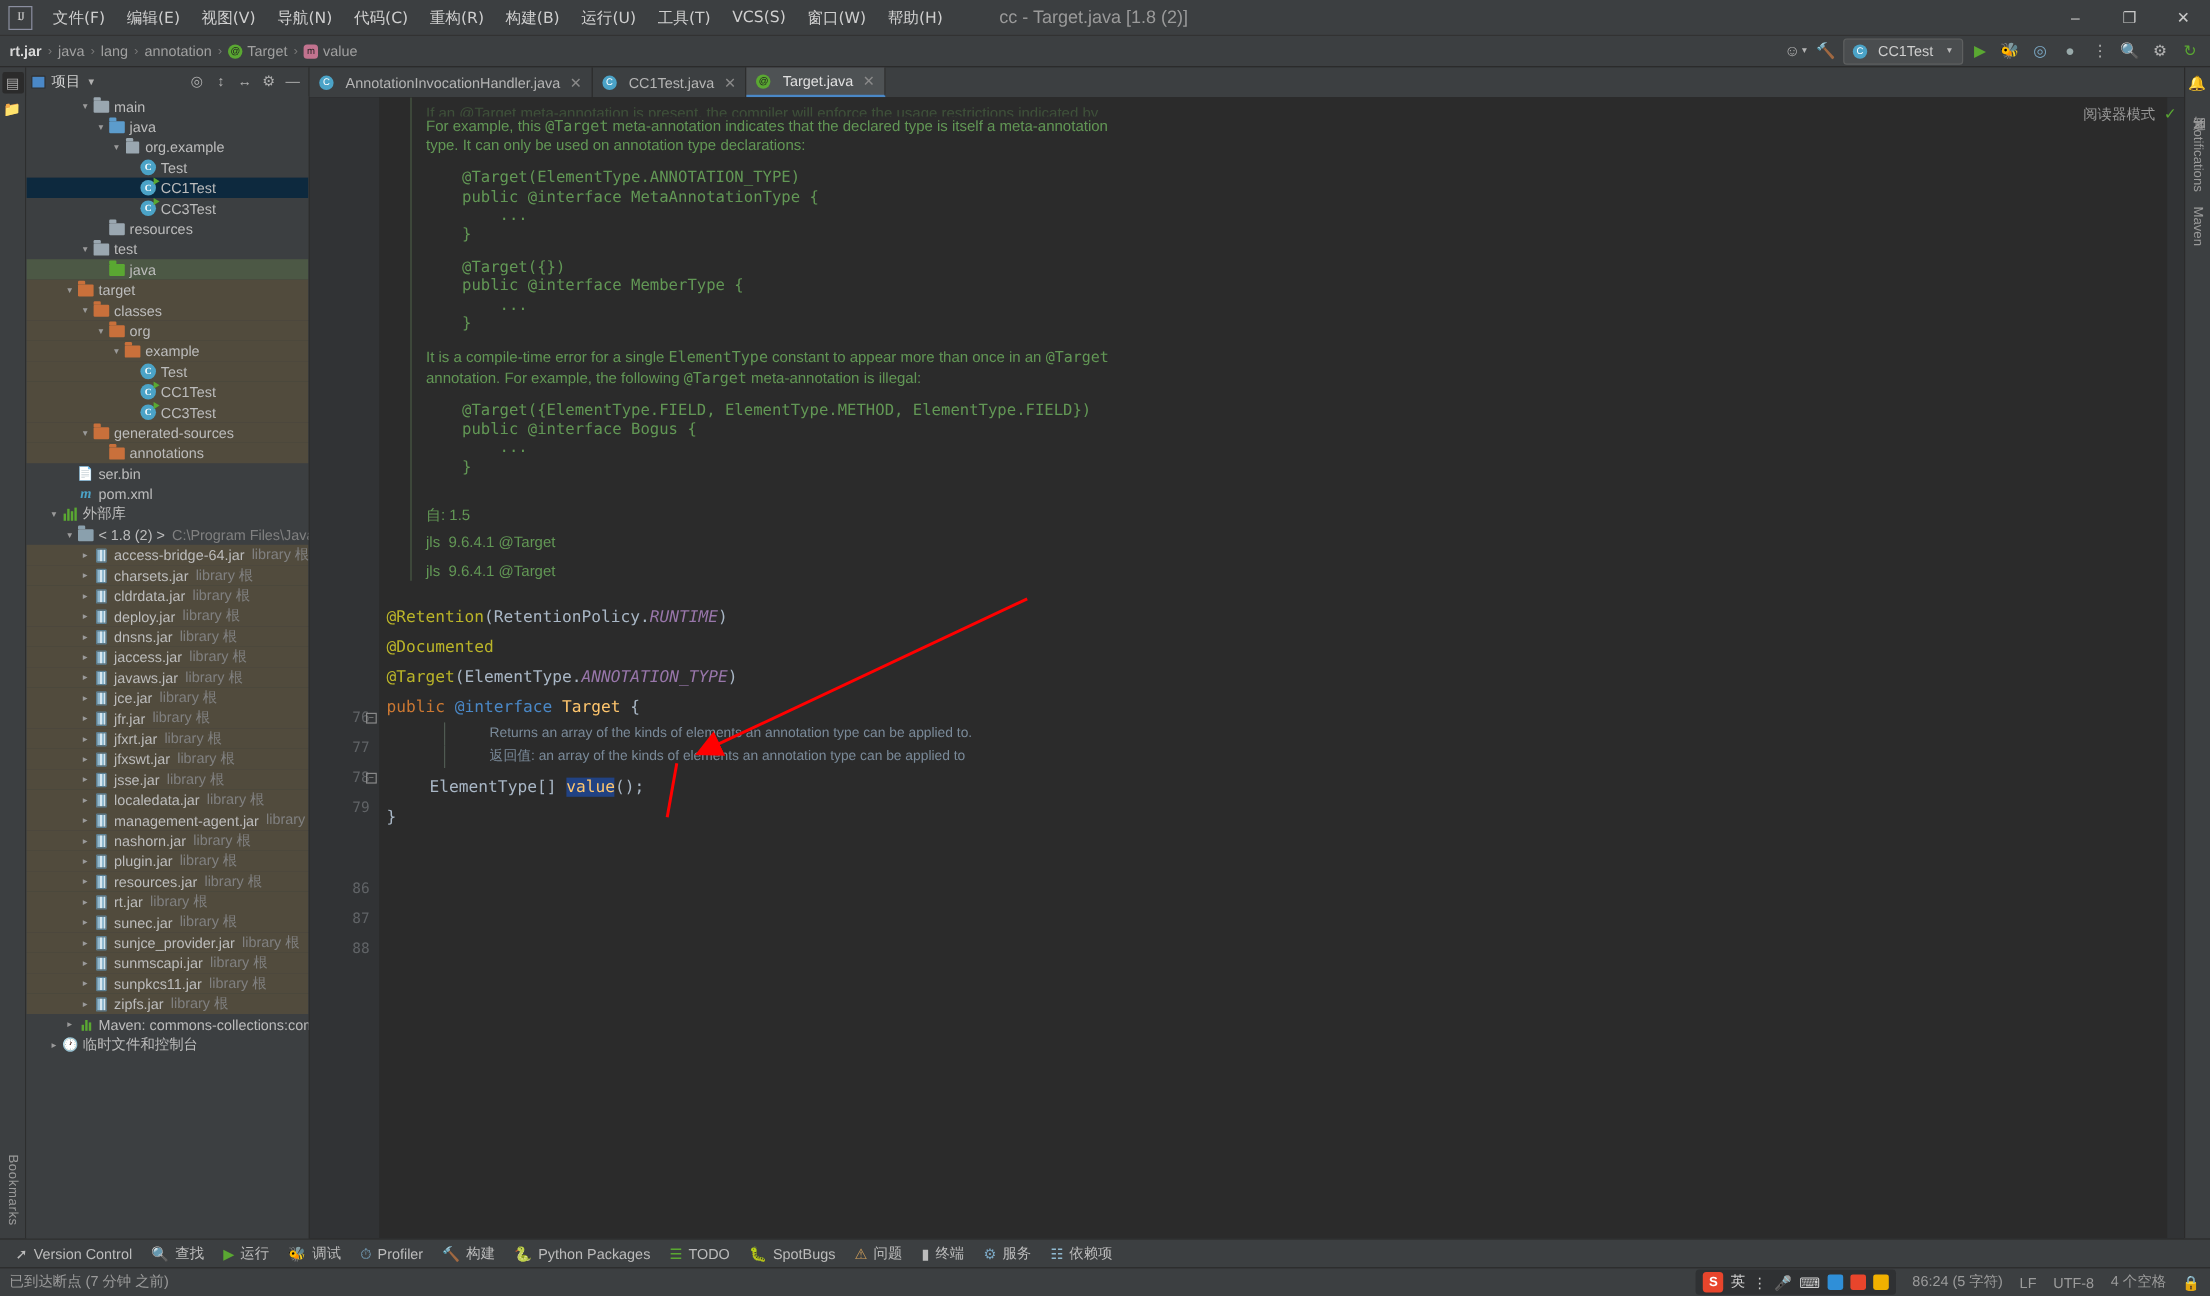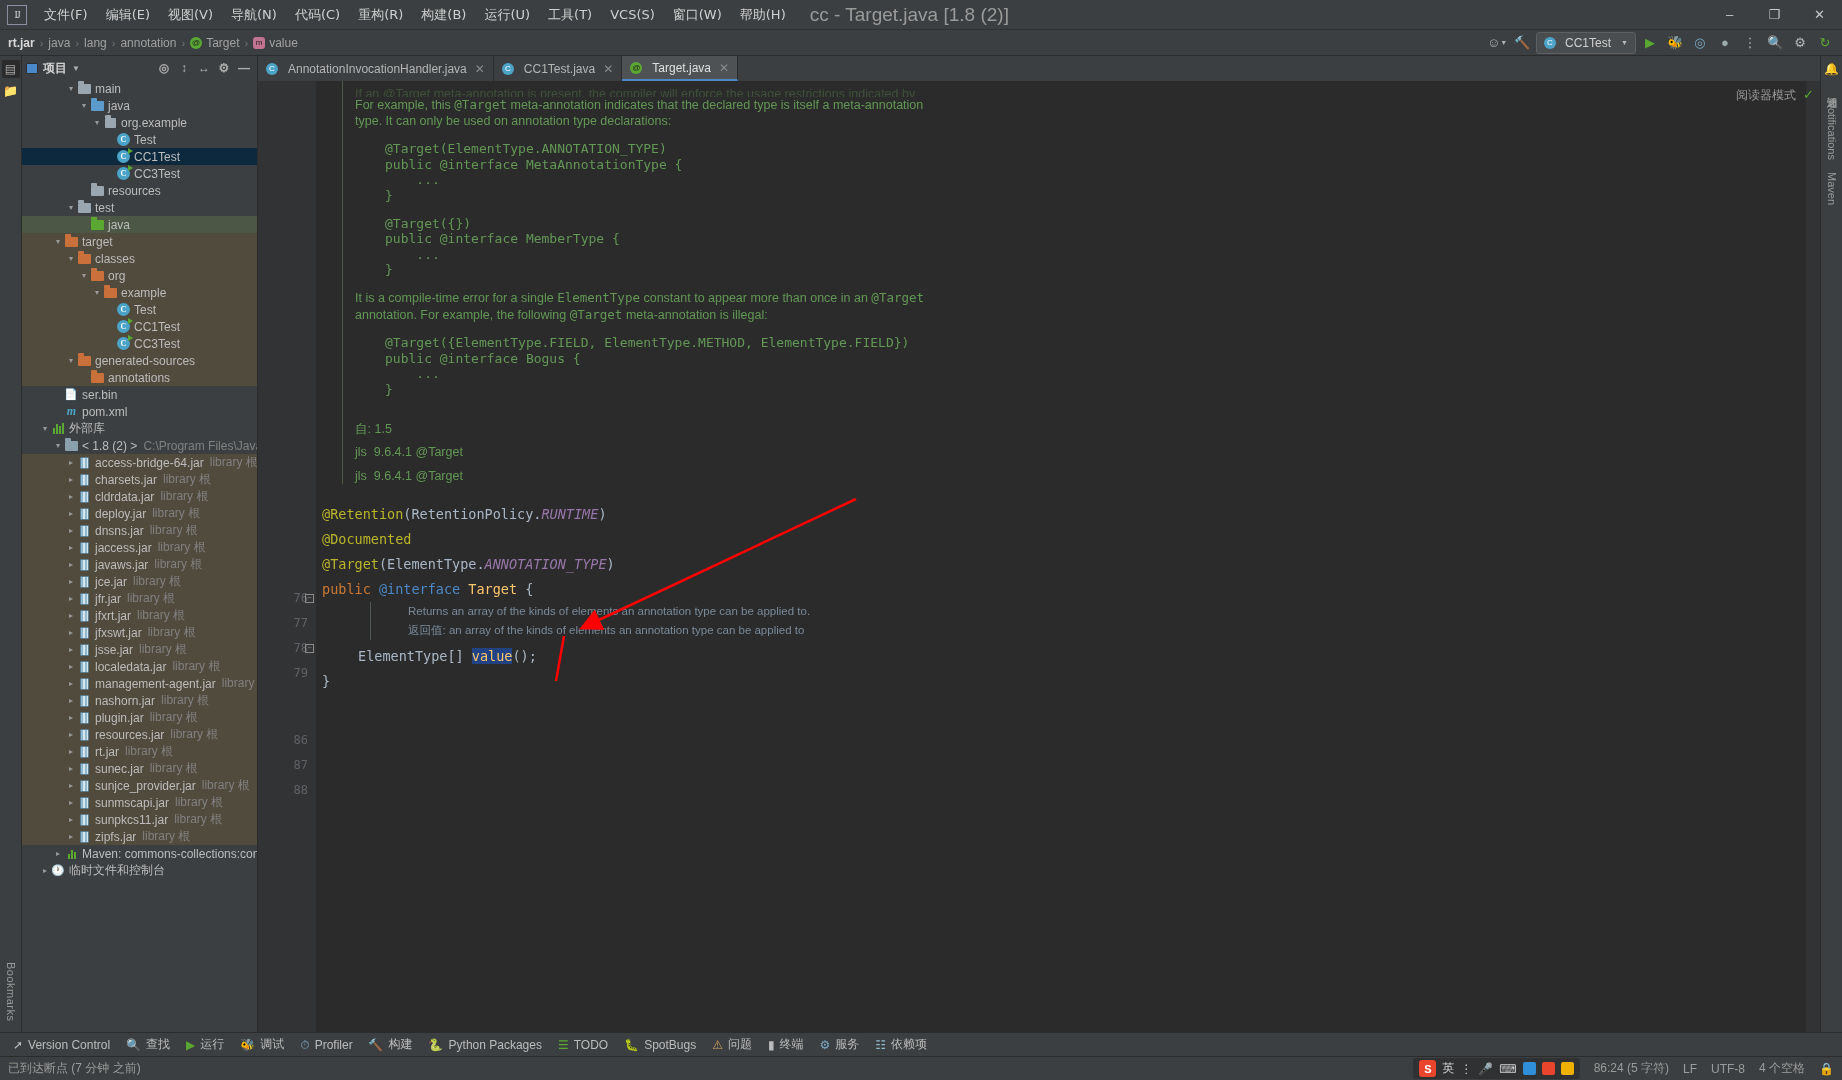--- a/index.html
+++ b/index.html
@@ -23,21 +23,21 @@
     border: 1px solid #8b8fa0; color: #d6d6d6; font-size: 10px;
     display:flex; align-items:center; justify-content:center;
     font-family:"Liberation Serif", serif; font-weight:normal; letter-spacing:-1px;
   }
   .menu { display:flex; align-items:center; gap: 0px; }
   .menu-item {
     padding: 4px 9px; color: #cfcfcf; font-size: 13px; white-space:nowrap;
     font-family:"DejaVu Sans", sans-serif;
   }
   .win-title {
-    margin-left: 15px; color: #9a9a9a; font-size: 19px; white-space:nowrap;
+    margin-left: 38px; color: #9a9a9a; font-size: 15px; white-space:nowrap;
   }
   .win-ctrls { margin-left:auto; display:flex; align-items:center; }
   .win-btn {
     width: 45px; height: 29px; display:flex; align-items:center; justify-content:center;
     color:#c8c8c8; font-size:13px;
   }
 
   
   .navbar {
     height: 26px; background:#3c3f41; display:flex; align-items:center;
@@ -76,21 +76,21 @@
     writing-mode: vertical-rl; text-orientation: mixed;
     color:#9a9a9a; font-size:11px; letter-spacing:0.5px; margin-top:auto; margin-bottom:10px;
   }
 
   
   .project {
     width: 236px; background:#3c3f41; display:flex; flex-direction:column; flex:0 0 236px;
     border-right:1px solid #2b2b2b;
   }
   .proj-header {
-    height:24px; display:flex; align-items:center; padding:0 4px; gap:17px; flex:0 0 24px;font-weight:bold;
+    height:24px; display:flex; align-items:center; padding:0 4px; gap:17px; flex:0 0 24px;
   }
   .proj-title { display:flex; align-items:center; gap:5px; color:#d2d2d2; font-size:12px; }
   .proj-sq { width:12px;height:11px;background:#4a88c7;border:1px solid #2f2f2f;border-radius:1px; }
   .caretd { font-size:8px;color:#b0b0b0; }
   .proj-actions { margin-left:auto; display:flex; align-items:center; gap:2px; }
   .pa { width:18px;height:18px;display:flex;align-items:center;justify-content:center;color:#aeaeae;font-size:12px; }
 
   .tree { flex:1; overflow:hidden; position:relative; font-size:12px; background:#3c3f41; }
   .trow {
     height:17px; display:flex; align-items:center; white-space:nowrap; padding-right:4px;

